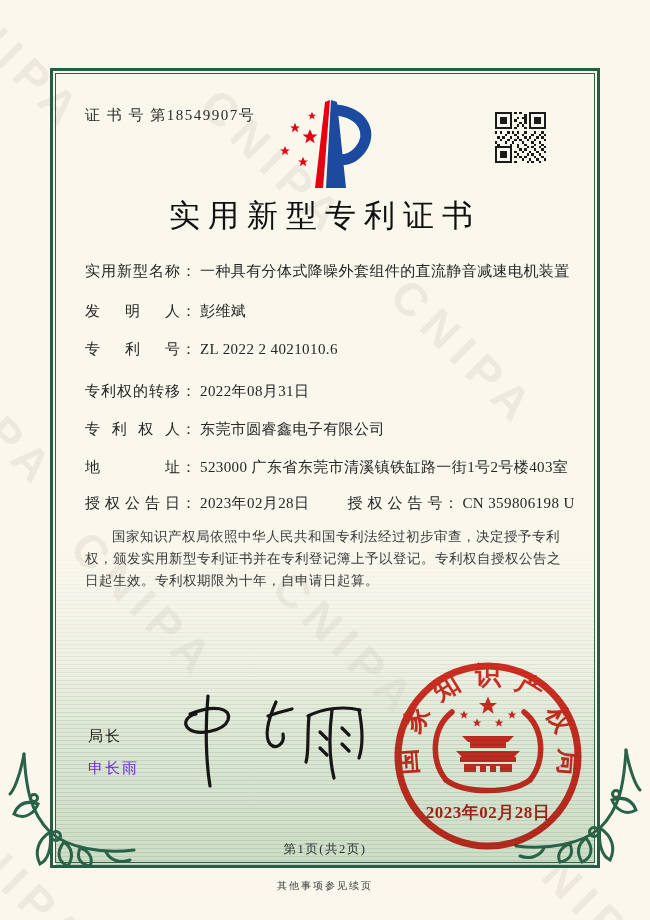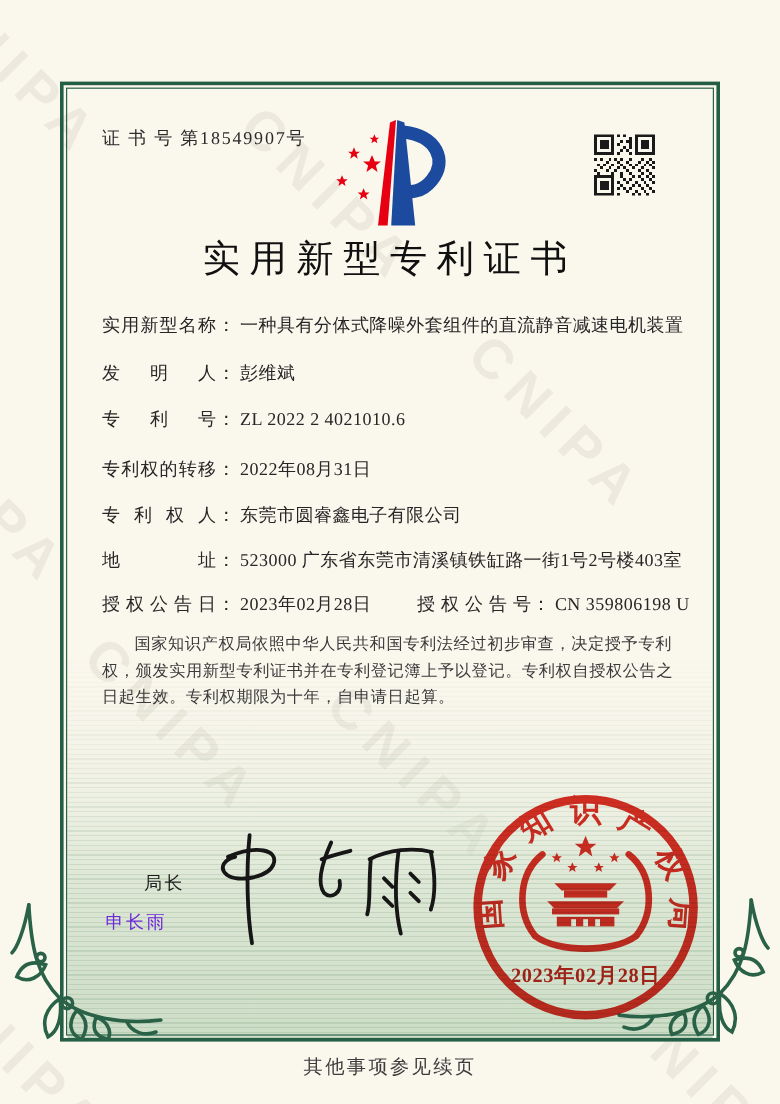--- a/index.html
+++ b/index.html
@@ -44,30 +44,30 @@
   
   .row{position:absolute;left:85px;width:492px;font-size:15px;color:#262626;white-space:nowrap;}
   .lbl{display:inline-block;width:95px;text-align:justify;text-align-last:justify;vertical-align:top;}
   .colon{display:inline-block;margin:0 4px 0 1px;}
   .val{letter-spacing:.4px;}
   .pair2{margin-left:38px;}
   
   .paras{position:absolute;left:85px;top:526px;width:484px;font-size:13.5px;line-height:1.64;color:#3a3a3a;}
   .paras p{margin:0 0 5px 0;text-indent:2em;letter-spacing:.5px;}
   
-  .signer-title{position:absolute;left:88px;top:727px;font-family:Liberation Serif, serif;font-size:15px;color:#1d1d1d;letter-spacing:2px;margin-left:32px;}
+  .signer-title{position:absolute;left:88px;top:727px;font-family:Liberation Serif, serif;font-size:15px;color:#1d1d1d;letter-spacing:2px;}
   .signer-name{position:absolute;left:88px;top:759px;font-family:"Liberation Sans",sans-serif;font-size:15px;color:#6d28d9;letter-spacing:2px;}
   .signature{position:absolute;left:172px;top:686px;width:208px;height:108px;}
   
   .seal{position:absolute;left:388px;top:656px;width:200px;height:200px;mix-blend-mode:multiply;opacity:.94;}
   .seal-arc-text{font-family:"Liberation Serif",serif;font-size:26px;font-weight:700;fill:#dd2318;}
   .seal-date{font-family:"Liberation Serif",serif;font-size:17px;font-weight:700;fill:#c01a10;letter-spacing:.5px;}
   
   .page-info{position:absolute;left:0;right:0;top:841px;text-align:center;font-size:12.5px;letter-spacing:1.5px;color:#2f2f2f;}
-  .continuation{position:absolute;left:0;right:0;top:879px;text-align:center;font-size:16px;letter-spacing:2px;color:#3c3c3c;}
+  .continuation{position:absolute;left:0;right:0;top:879px;text-align:center;font-size:10px;letter-spacing:2px;color:#3c3c3c;}
 </style>
 </head>
 <body>
 
 <div class="page">
 
   <span class="wm" style="left:-35px;top:-28px;">CNIPA</span>
   <span class="wm" style="left:228px;top:78px;">CNIPA</span>
   <span class="wm" style="left:-62px;top:330px;">CNIPA</span>
   <span class="wm" style="left:418px;top:268px;">CNIPA</span>
@@ -227,15 +227,16 @@
       <rect x="-12" y="14" width="4" height="6" fill="#ffffff" stroke="none"></rect>
       <rect x="-2" y="14" width="4" height="6" fill="#ffffff" stroke="none"></rect>
       <rect x="8" y="14" width="4" height="6" fill="#ffffff" stroke="none"></rect>
       <path d="M-36,-40 C-56,-24 -58,8 -42,28" fill="none" stroke-width="5.5" stroke-linecap="round"></path>
       <path d="M36,-40 C56,-24 58,8 42,28" fill="none" stroke-width="5.5" stroke-linecap="round"></path>
       <path d="M-42,28 C-24,42 24,42 42,28" fill="none" stroke-width="5.5" stroke-linecap="round"></path>
     </g>
     <text class="seal-date" x="0" y="62" text-anchor="middle">2023年02月28日</text>
   </svg>
 
+  <div class="page-info">第1页(共2页)</div>
   <div class="continuation">其他事项参见续页</div>
 
 </div>
 
 </body></html>

